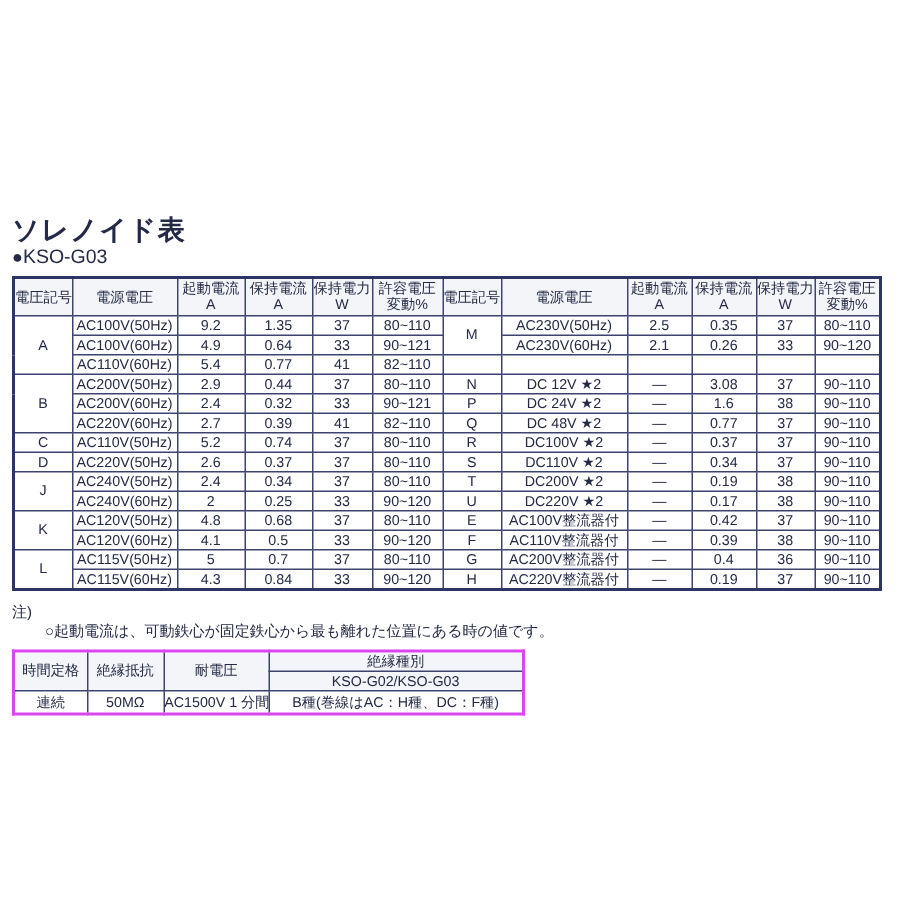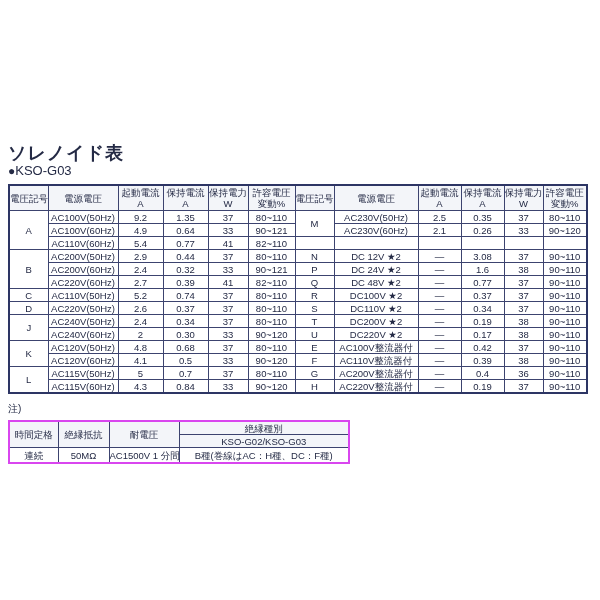--- a/index.html
+++ b/index.html
@@ -232,21 +232,21 @@
           <td rowspan="1">T</td>
           <td>DC200V ★2</td>
           <td>—</td>
           <td>0.19</td>
           <td>38</td>
           <td>90~110</td>
         </tr>
         <tr>
           <td>AC240V(60Hz)</td>
           <td>2</td>
-          <td>0.30</td>
+          <td>0.25</td>
           <td>33</td>
           <td>90~120</td>
           <td rowspan="1">U</td>
           <td>DC220V ★2</td>
           <td>—</td>
           <td>0.17</td>
           <td>38</td>
           <td>90~110</td>
         </tr>
         <tr>
@@ -302,20 +302,23 @@
           <td>0.19</td>
           <td>37</td>
           <td>90~110</td>
         </tr>
       </tbody>
   </table>
 
   <div class="notes">
     <div class="row">
       <span class="prefix">注)</span>
+    </div>
+    <div class="row">
+      <span class="indent">○起動電流は、可動鉄心が固定鉄心から最も離れた位置にある時の値です。</span>
     </div>
   </div>
 
   <table class="ins-table">
     <colgroup>
       <col style="width:49px">
         <col style="width:51px">
         <col style="width:70px">
         <col style="width:170px">
     </colgroup>

